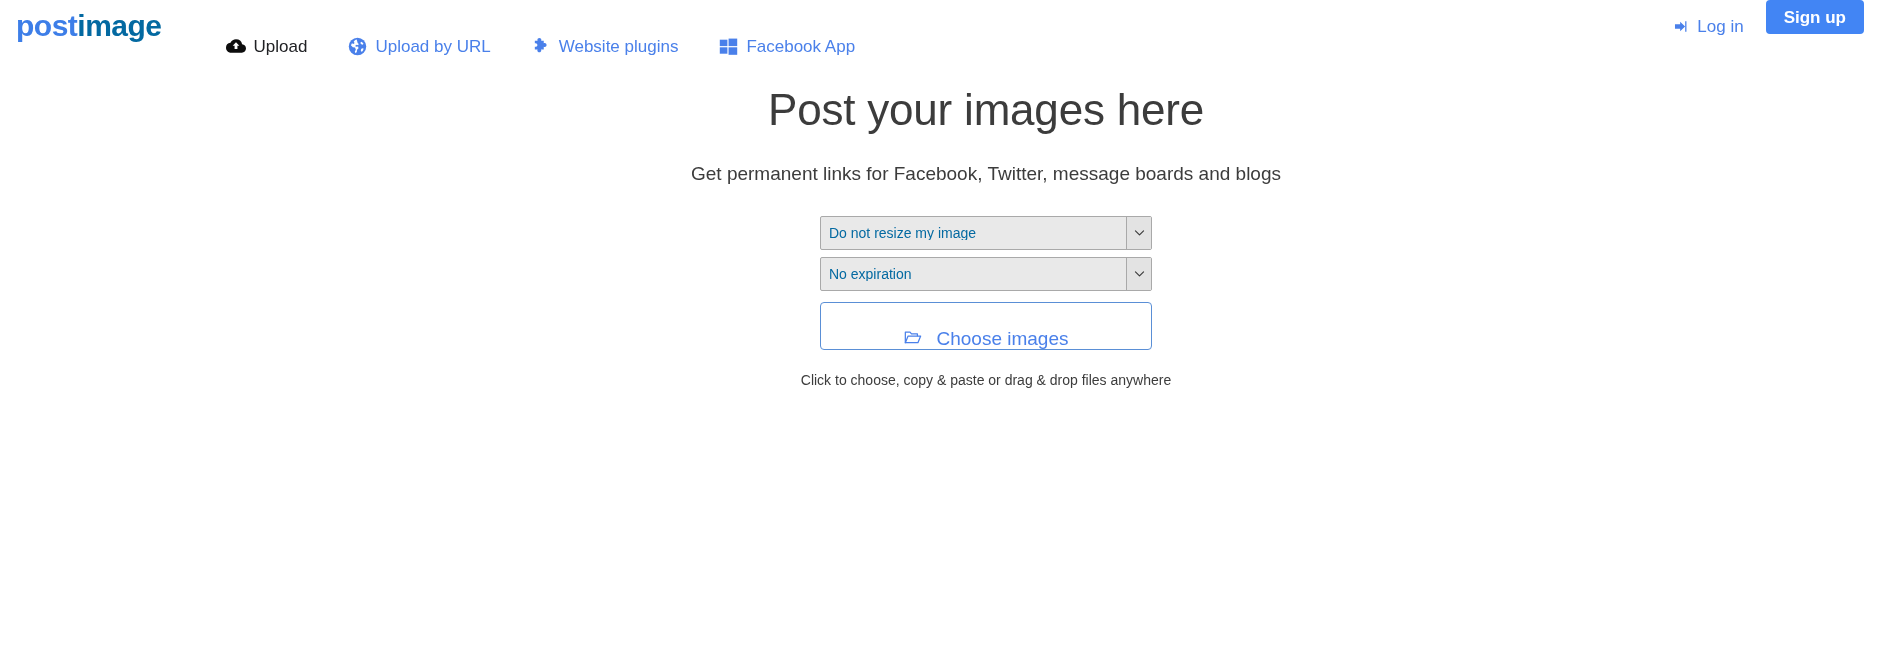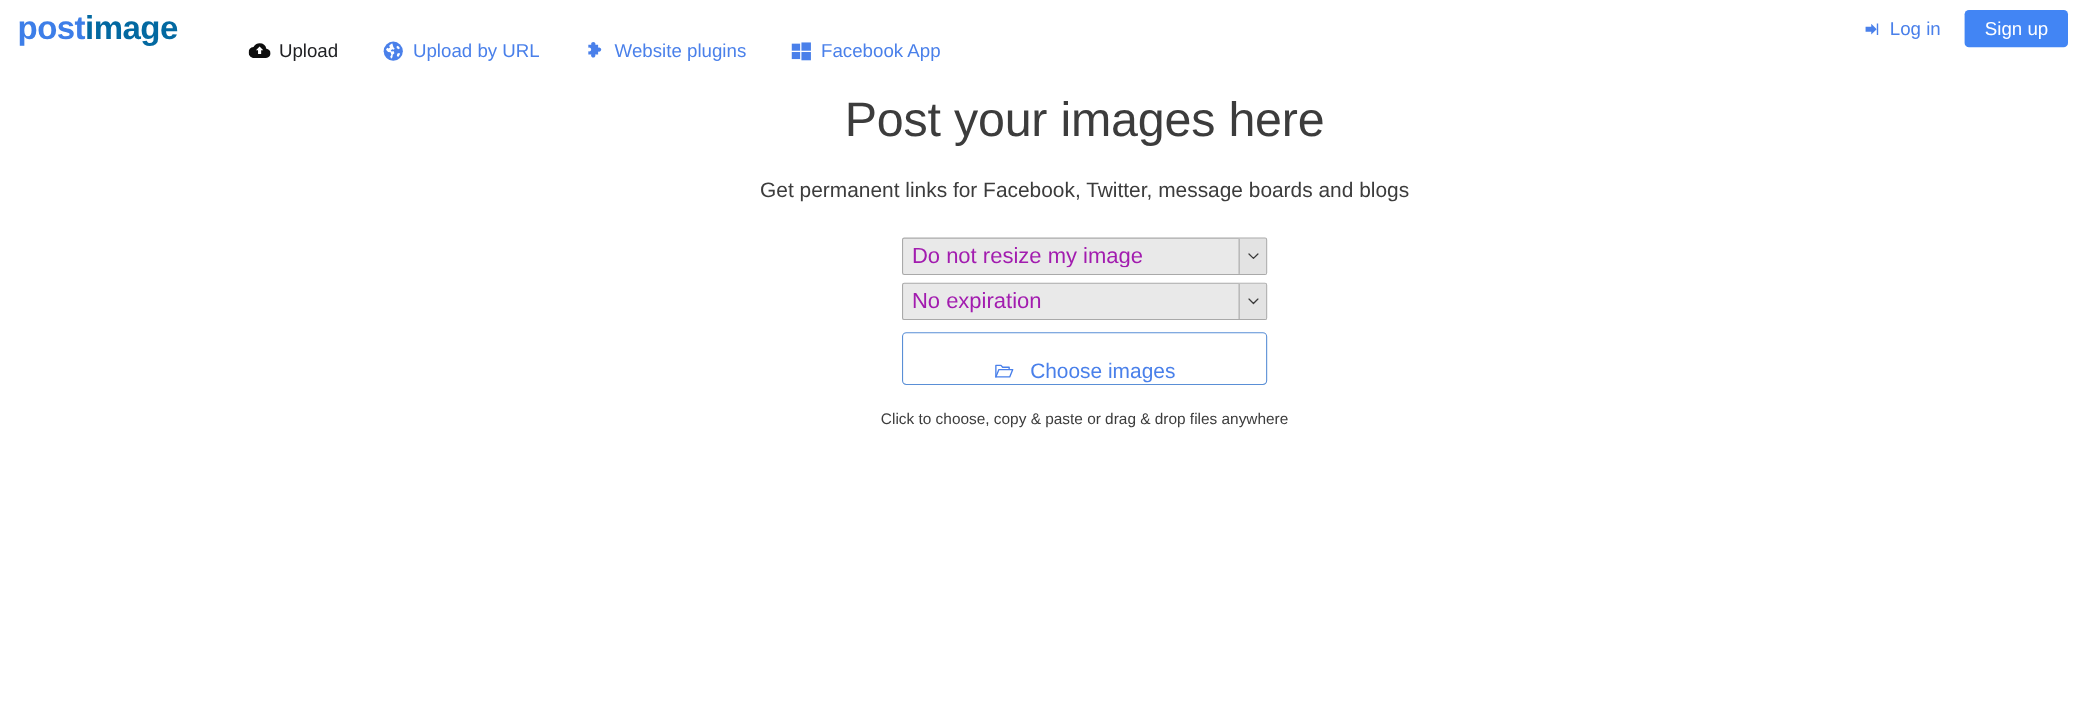--- a/index.html
+++ b/index.html
@@ -62,25 +62,24 @@
     display: inline-flex;
     align-items: center;
     justify-content: center;
     width: 20px;
     height: 20px;
     flex: 0 0 auto;
   }
 
   .header-right {
     position: absolute;
-    right: 0;
+    right: 16px;
     top: 0;
     height: 52px;
     display: flex;
-    align-items: center;
   }
   .login-link {
     display: flex;
     align-items: center;
     gap: 7px;
     color: #4a80ea;
     font-size: 17px;
     text-decoration: none;
     margin-right: 22px;
     cursor: pointer;
@@ -93,20 +92,21 @@
     border: none;
     border-radius: 4px;
     font-size: 17px;
     font-family: "Liberation Sans", sans-serif;
     height: 34px;
     padding: 0 18px;
     margin-right: 12px;
     cursor: pointer;
     white-space: nowrap;
     line-height: 1;
+    font-weight: bold;
   }
 
   
   .main {
     width: 100%;
     text-align: center;
     padding-top: 32px;
     box-sizing: border-box;
     margin-left: 40px;
   }
@@ -141,22 +141,22 @@
     border: 1px solid #a9a9a9;
     border-radius: 2px;
     display: flex;
     align-items: center;
     cursor: pointer;
     text-align: left;
   }
   .select-value {
     flex: 1;
     padding-left: 8px;
-    font-size: 20px;
-    color: #a21caf;
+    font-size: 14px;
+    color: #0369a1;
     white-space: nowrap;
     overflow: hidden;
     text-overflow: ellipsis;
     line-height: 1;
   }
   .select-arrow {
     width: 25px;
     height: 100%;
     border-left: 1px solid #a9a9a9;
     background: #e3e3e3;

